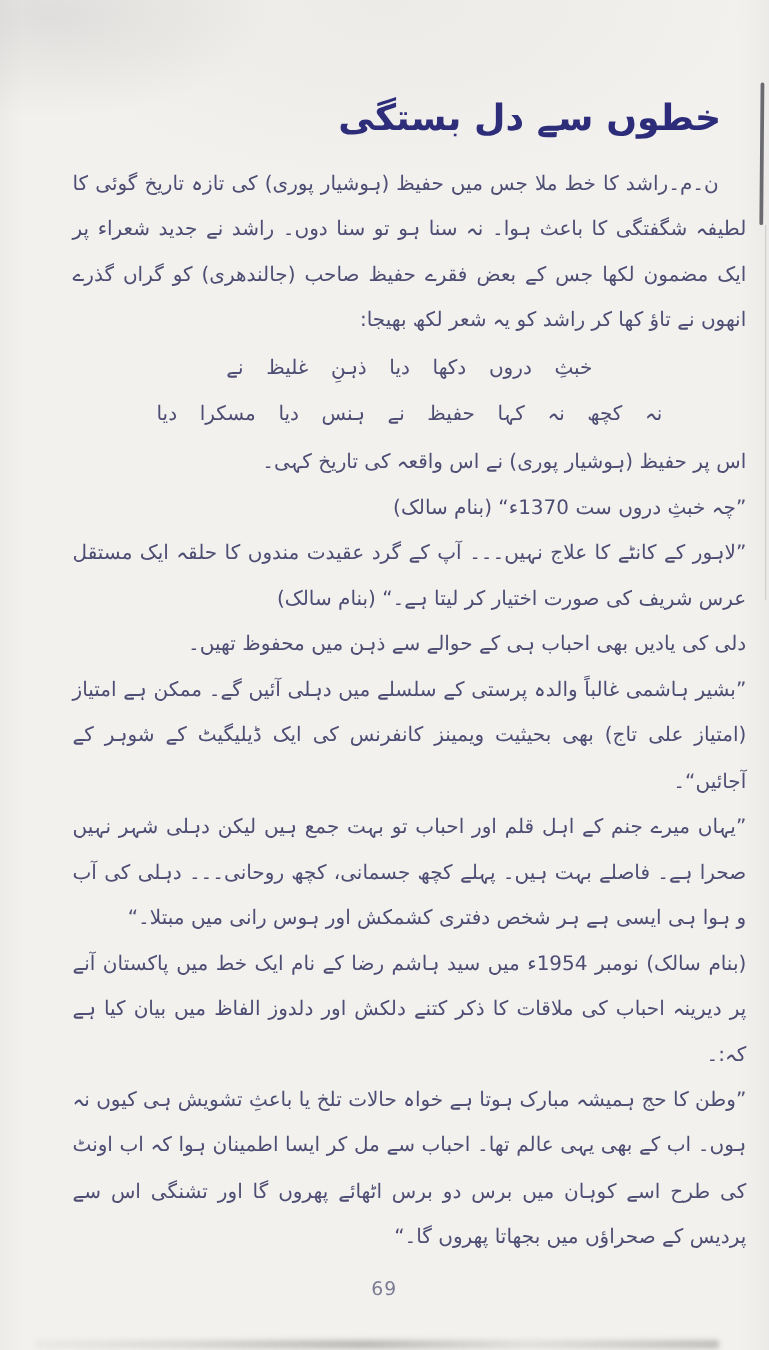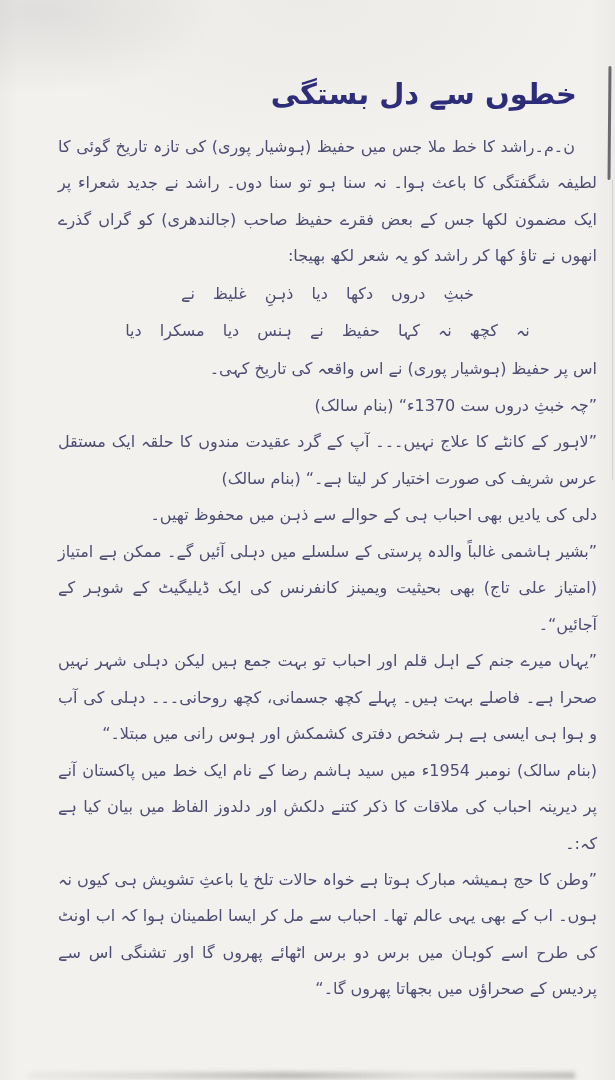--- a/index.html
+++ b/index.html
@@ -92,13 +92,14 @@
       <p>اس پر حفیظ (ہوشیار پوری) نے اس واقعہ کی تاریخ کہی۔</p>
       <p>”چہ خبثِ دروں ست 1370ء“ (بنام سالک)</p>
       <p>”لاہور کے کانٹے کا علاج نہیں۔۔۔ آپ کے گرد عقیدت مندوں کا حلقہ ایک مستقل عرس شریف کی صورت اختیار کر لیتا ہے۔“ (بنام سالک)</p>
       <p>دلی کی یادیں بھی احباب ہی کے حوالے سے ذہن میں محفوظ تھیں۔</p>
       <p>”بشیر ہاشمی غالباً والدہ پرستی کے سلسلے میں دہلی آئیں گے۔ ممکن ہے امتیاز (امتیاز علی تاج) بھی بحیثیت ویمینز کانفرنس کی ایک ڈیلیگیٹ کے شوہر کے آجائیں“۔</p>
       <p>”یہاں میرے جنم کے اہل قلم اور احباب تو بہت جمع ہیں لیکن دہلی شہر نہیں صحرا ہے۔ فاصلے بہت ہیں۔ پہلے کچھ جسمانی، کچھ روحانی۔۔۔ دہلی کی آب و ہوا ہی ایسی ہے ہر شخص دفتری کشمکش اور ہوس رانی میں مبتلا۔“</p>
       <p>(بنام سالک) نومبر 1954ء میں سید ہاشم رضا کے نام ایک خط میں پاکستان آنے پر دیرینہ احباب کی ملاقات کا ذکر کتنے دلکش اور دلدوز الفاظ میں بیان کیا ہے کہ:۔</p>
       <p>”وطن کا حج ہمیشہ مبارک ہوتا ہے خواہ حالات تلخ یا باعثِ تشویش ہی کیوں نہ ہوں۔ اب کے بھی یہی عالم تھا۔ احباب سے مل کر ایسا اطمینان ہوا کہ اب اونٹ کی طرح اسے کوہان میں برس دو برس اٹھائے پھروں گا اور تشنگی اس سے پردیس کے صحراؤں میں بجھاتا پھروں گا۔“</p>
     </div>
 
+  <div class="pagenum">69</div>
 </div>
 
 </body></html>

